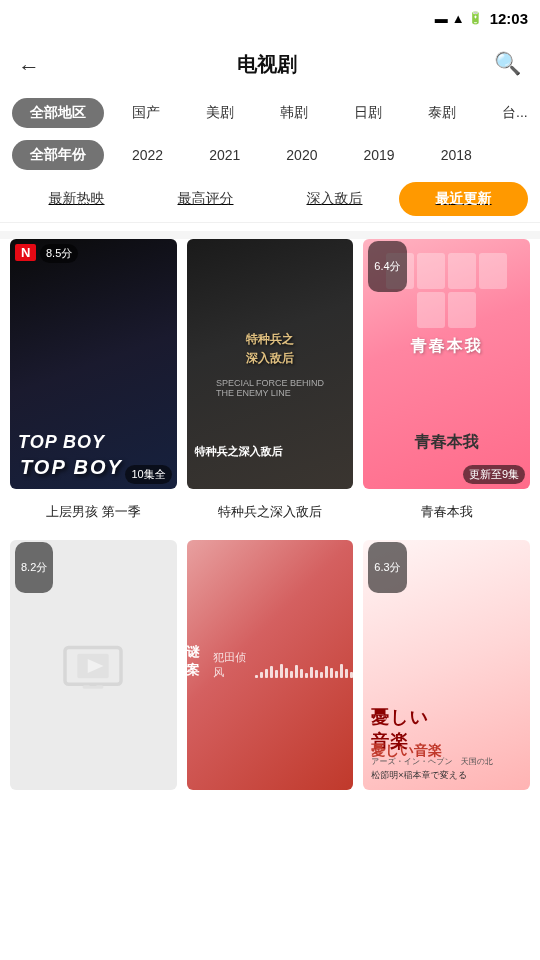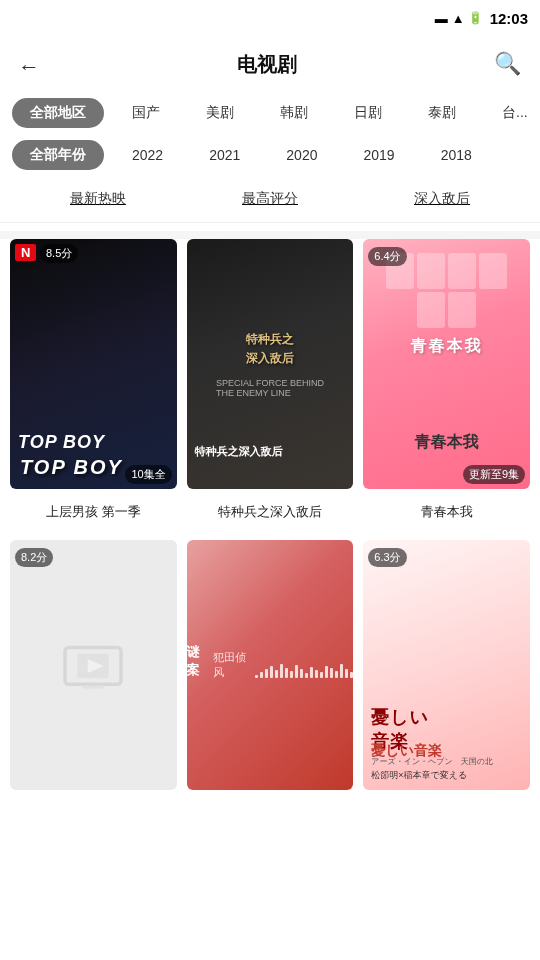--- a/index.html
+++ b/index.html
@@ -137,26 +137,26 @@
       width: 100%;
       height: 100%;
       background: #ebebeb;
       display: flex;
       align-items: center;
       justify-content: center;
     }
 
     .badge-score {
       position: absolute;
-      top: 8px;
+      top: 2px;
       left: 5px;
       background: rgba(0,0,0,0.55);
       color: #fff;
       font-size: 11px;
-      padding: 2px 6px;
+      padding: 18px 6px;
       border-radius: 10px;
     }
     .badge-ep {
       position: absolute;
       bottom: 5px;
       right: 5px;
       background: rgba(0,0,0,0.55);
       color: #fff;
       font-size: 11px;
       padding: 2px 6px;
@@ -297,20 +297,21 @@
     <span class="filter-chip inactive">2021</span>
     <span class="filter-chip inactive">2020</span>
     <span class="filter-chip inactive">2019</span>
     <span class="filter-chip inactive">2018</span>
   </div>
 
 <div class="sort-row" id="sort-row">
     <span class="sort-chip ">最新热映</span>
     <span class="sort-chip ">最高评分</span>
     <span class="sort-chip ">深入敌后</span>
+    <span class="sort-chip active">最近更新</span>
   </div>
 
 <div class="divider"></div>
 
 <div class="content-grid" id="content-grid">
     <div class="card">
       <div class="card-thumb thumb-topboy" style="background: linear-gradient(160deg, rgb(10, 10, 10) 0%, rgb(26, 26, 46) 50%, rgb(22, 33, 62) 100%);">
         <div style="position: absolute; inset: 0px; display: flex; flex-direction: column; justify-content: flex-end; padding: 10px;">
           <div style="color:#fff;font-size:20px;font-weight:900;font-style:italic;letter-spacing:2px;text-shadow:2px 2px 4px rgba(0,0,0,0.8);">TOP BOY</div>
         </div>

